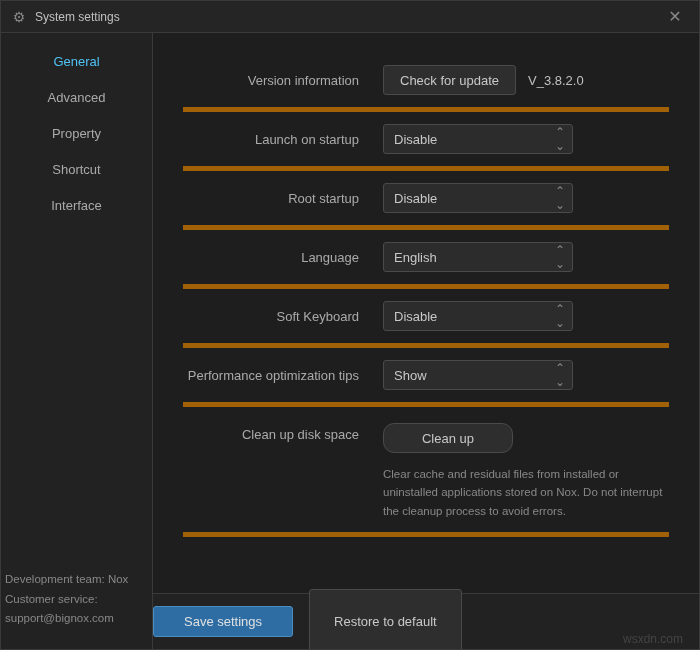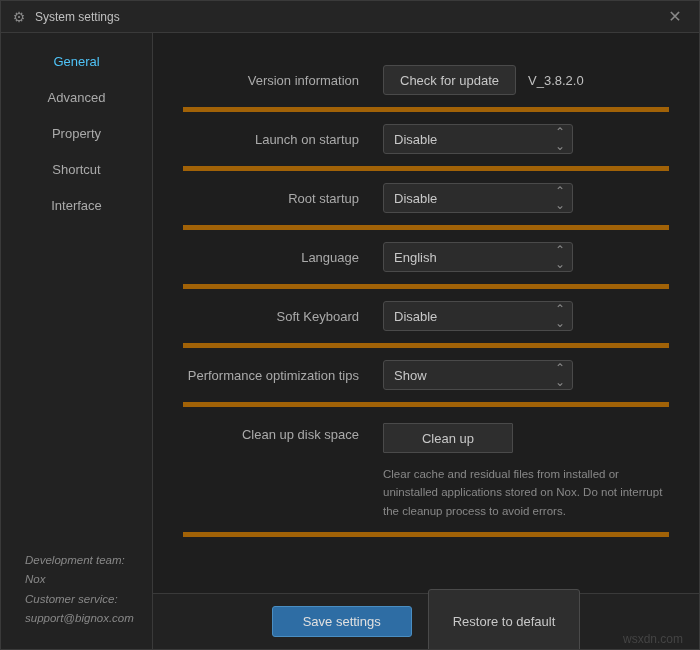--- a/index.html
+++ b/index.html
@@ -92,25 +92,24 @@
       font-size: 13px;
       transition: background 0.15s;
     }
 
     .sidebar-item.active {
       color: #4fc3f7;
       background: transparent;
     }
 
     .sidebar-footer {
-      padding: 16px 12px 20px 24px;
+      padding: 16px 12px 20px 4px;
       font-size: 11.5px;
       color: #888;
       line-height: 1.7;
-      font-style: italic;
     }
 
     
     .main-panel {
       flex: 1;
       background: #1e1e1e;
       display: flex;
       flex-direction: column;
       overflow: hidden;
     }
@@ -203,21 +202,21 @@
       color: #888;
       font-size: 12px;
     }
 
     
     .btn-cleanup {
       background: #2e2e2e;
       border: 1px solid #4a4a4a;
       color: #c8c8c8;
       padding: 6px 24px;
-      border-radius: 1px;
+      border-radius: 11px;
       cursor: pointer;
       font-size: 13px;
       height: 30px;
       width: 130px;
     }
 
     .cleanup-info {
       margin-top: 12px;
       font-size: 11.5px;
       color: #888;
@@ -225,21 +224,21 @@
       max-width: 310px;
     }
 
     
     .bottom-toolbar {
       height: 56px;
       background: #222222;
       border-top: 1px solid #3a3a3a;
       display: flex;
       align-items: center;
-      justify-content: center;
+      justify-content: flex-start;
       gap: 16px;
       flex-shrink: 0;
     }
 
     .btn-save {
       background: #2e6da4;
       border: 1px solid #4a8ec2;
       color: #e0e0e0;
       padding: 7px 30px;
       border-radius: 3px;

